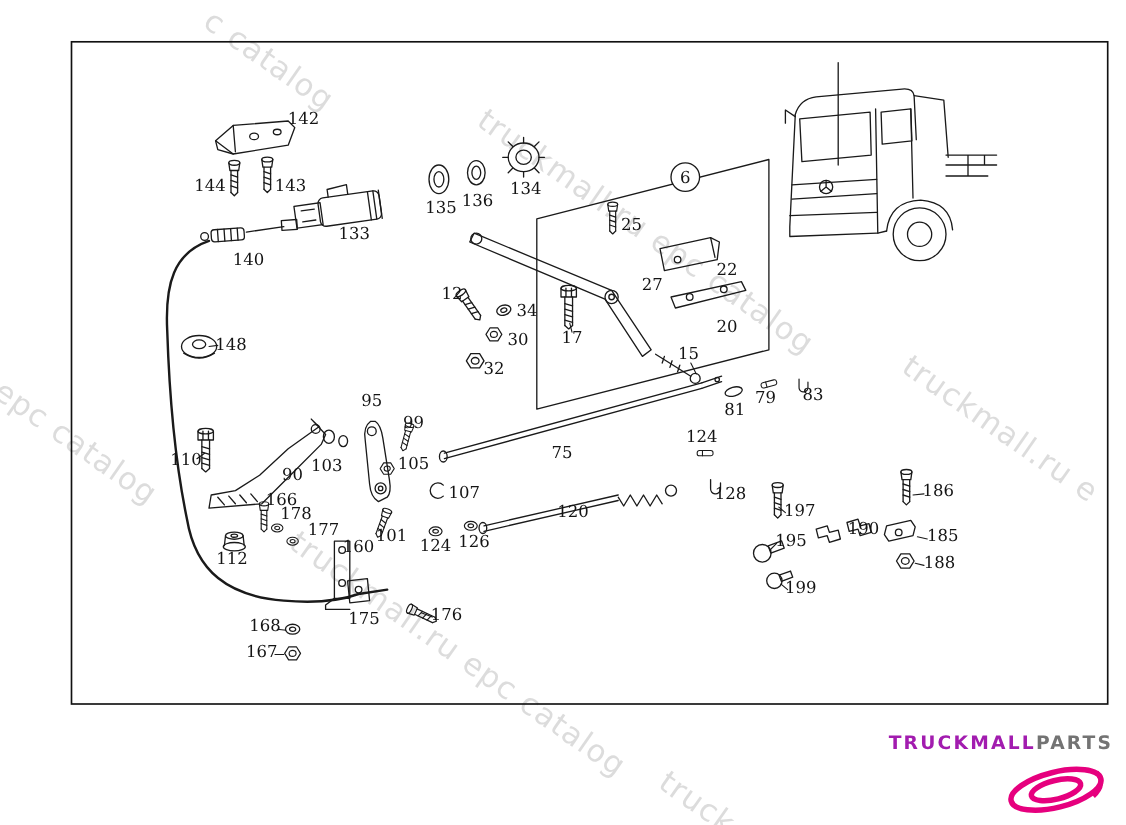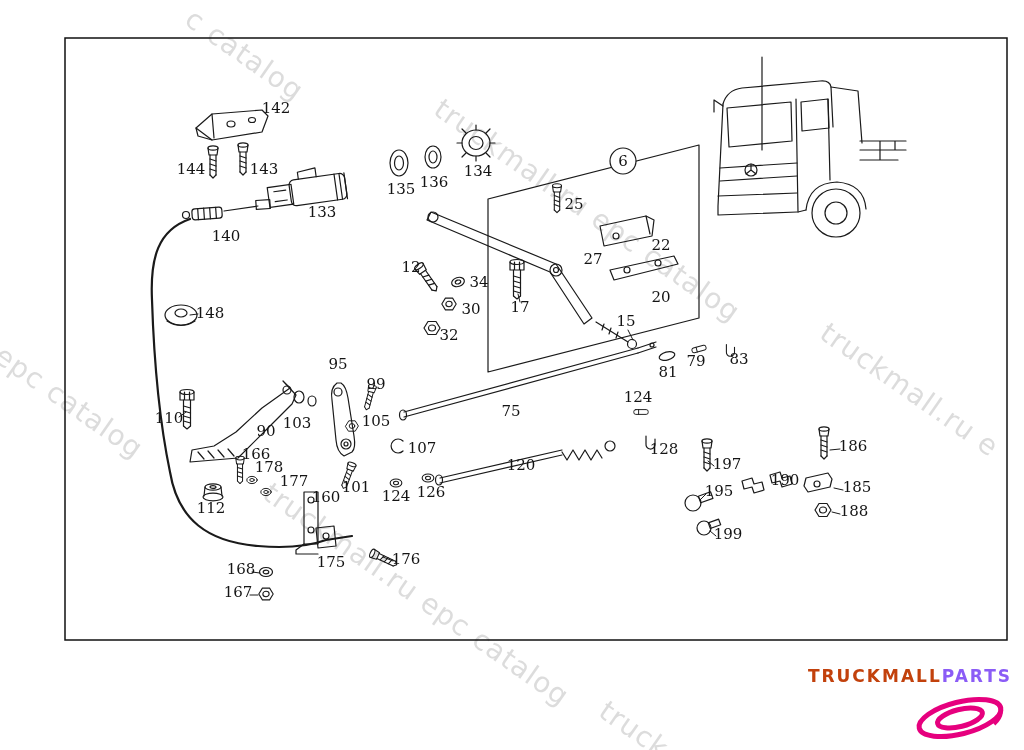--- a/index.html
+++ b/index.html
@@ -7,22 +7,22 @@
          font-family:"DejaVu Serif",serif;}
   #watermark-layer{position:absolute;inset:0;z-index:1;}
   .watermark{position:absolute;transform:rotate(35deg);transform-origin:0 0;
              font-family:"DejaVu Sans",sans-serif;font-size:28px;color:#c7c7c7;
              opacity:.62;white-space:nowrap;letter-spacing:1px;}
   svg.diagram{position:absolute;left:0;top:0;z-index:2;}
   .part-label{font-family:"DejaVu Serif",serif;font-size:15px;fill:#141414;
               text-anchor:middle;stroke:none;}
   .logo{position:absolute;right:12px;bottom:4px;z-index:3;text-align:right;
         font-family:"DejaVu Sans",sans-serif;font-weight:bold;font-size:17px;letter-spacing:2px;}
-  .logo .gray{color:#c2410c}
-  .logo .pink{color:#8b5cf6}
+  .logo .gray{color:#a21caf}
+  .logo .pink{color:#737373}
   .logo .swirl{display:block;margin:2px 0 0 auto;}
 </style>
 </head>
 <body>
 
 <div class="stage">
 
   <div id="watermark-layer">
       <div class="watermark" style="left: 198px; top: 2px; color: rgb(199, 199, 199);">c catalog</div>
       <div class="watermark" style="left: 447px; top: 92px; color: rgb(199, 199, 199);">truckmall.ru epc catalog</div>

